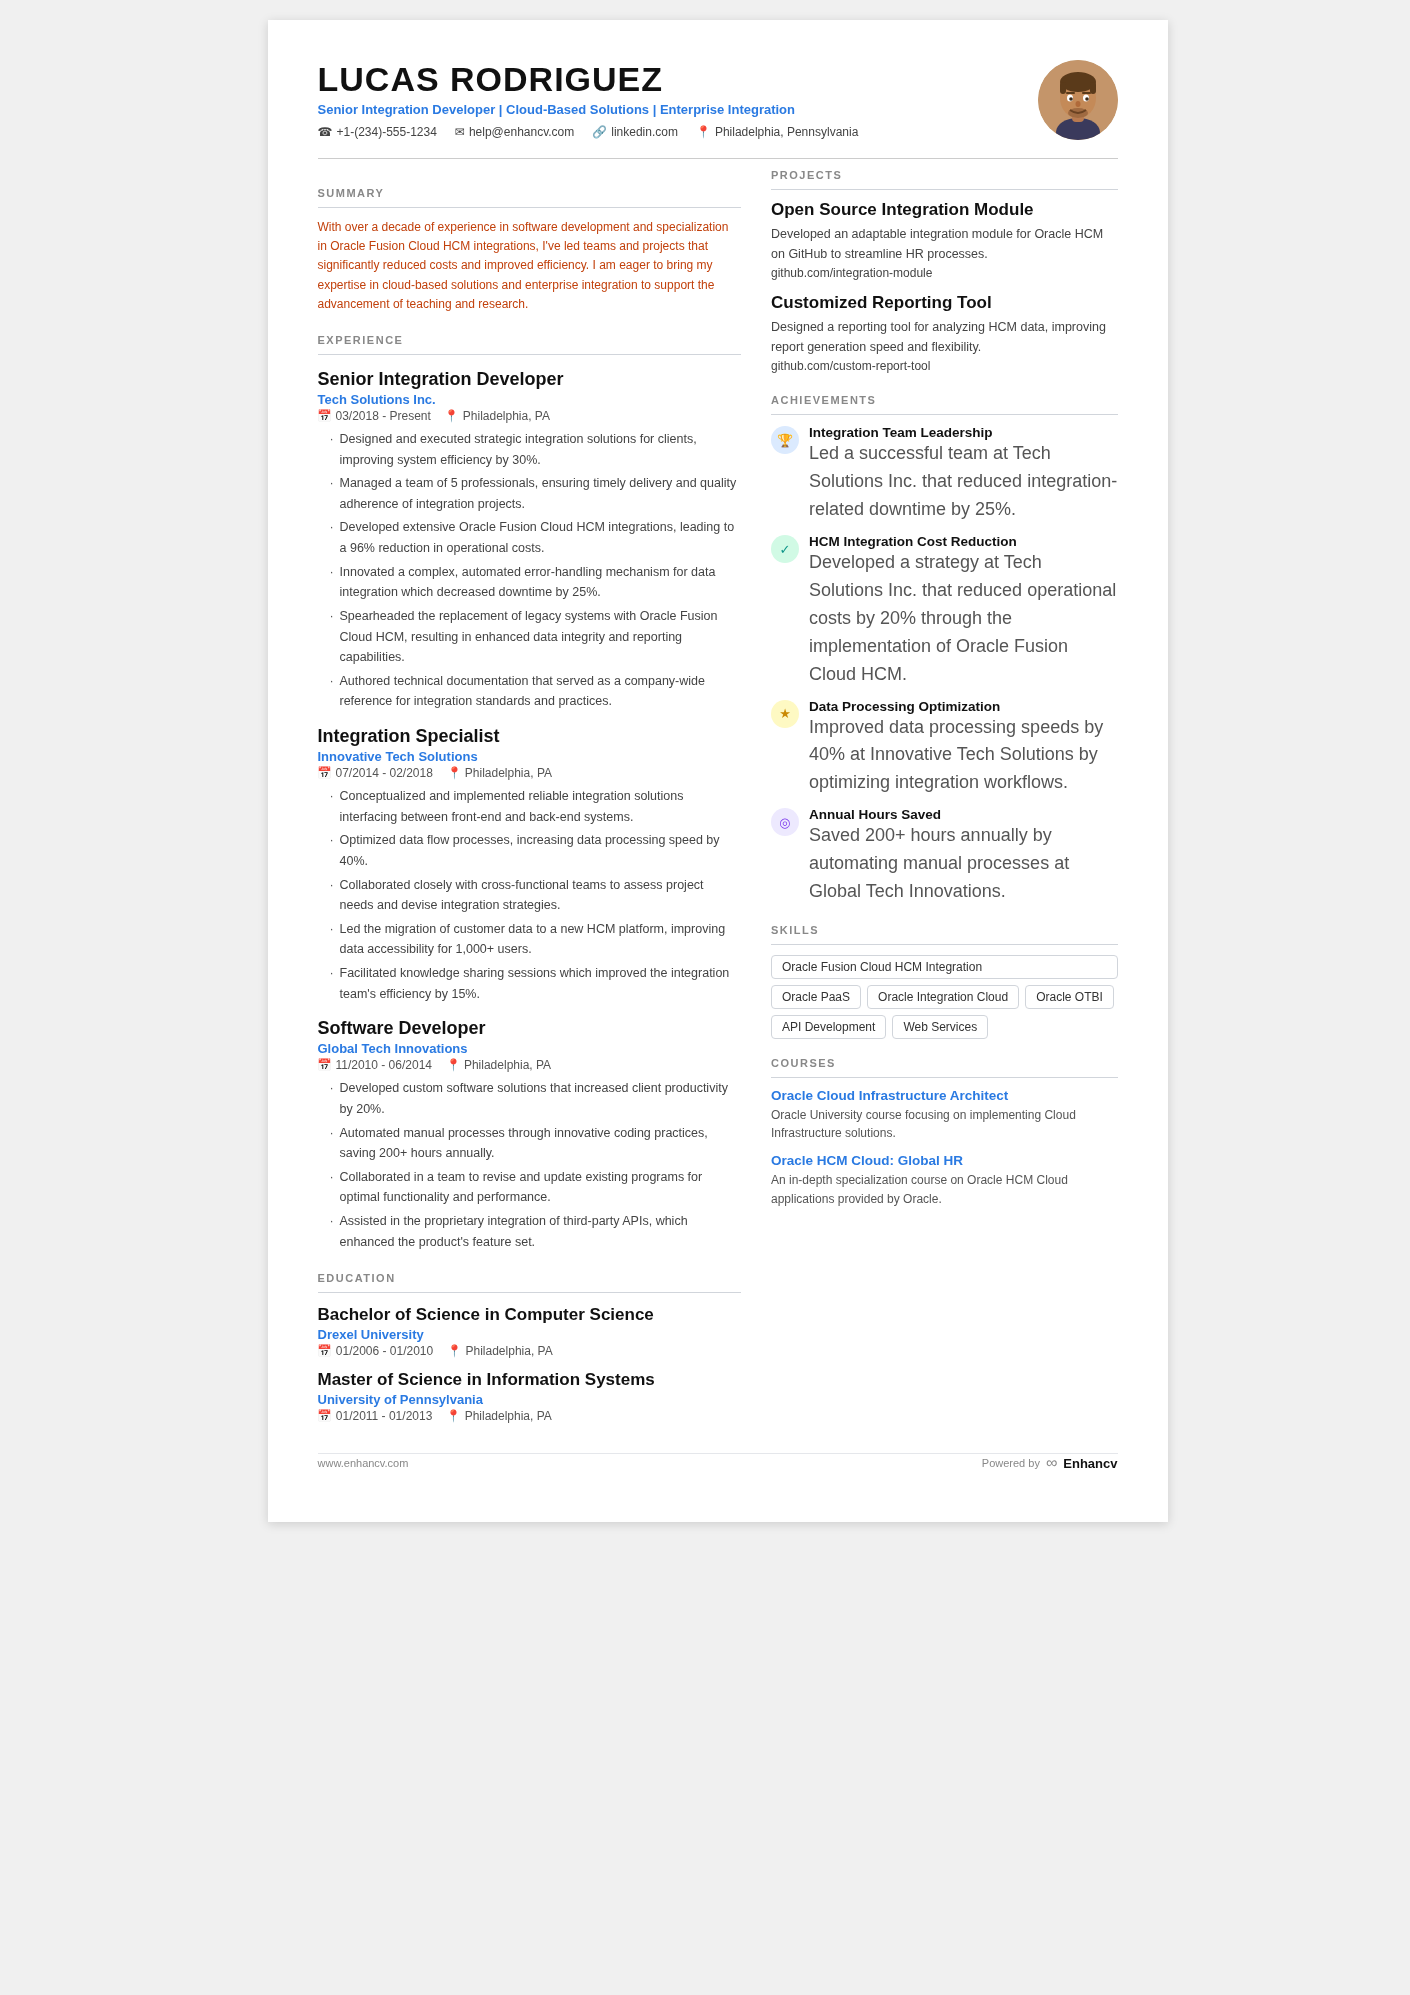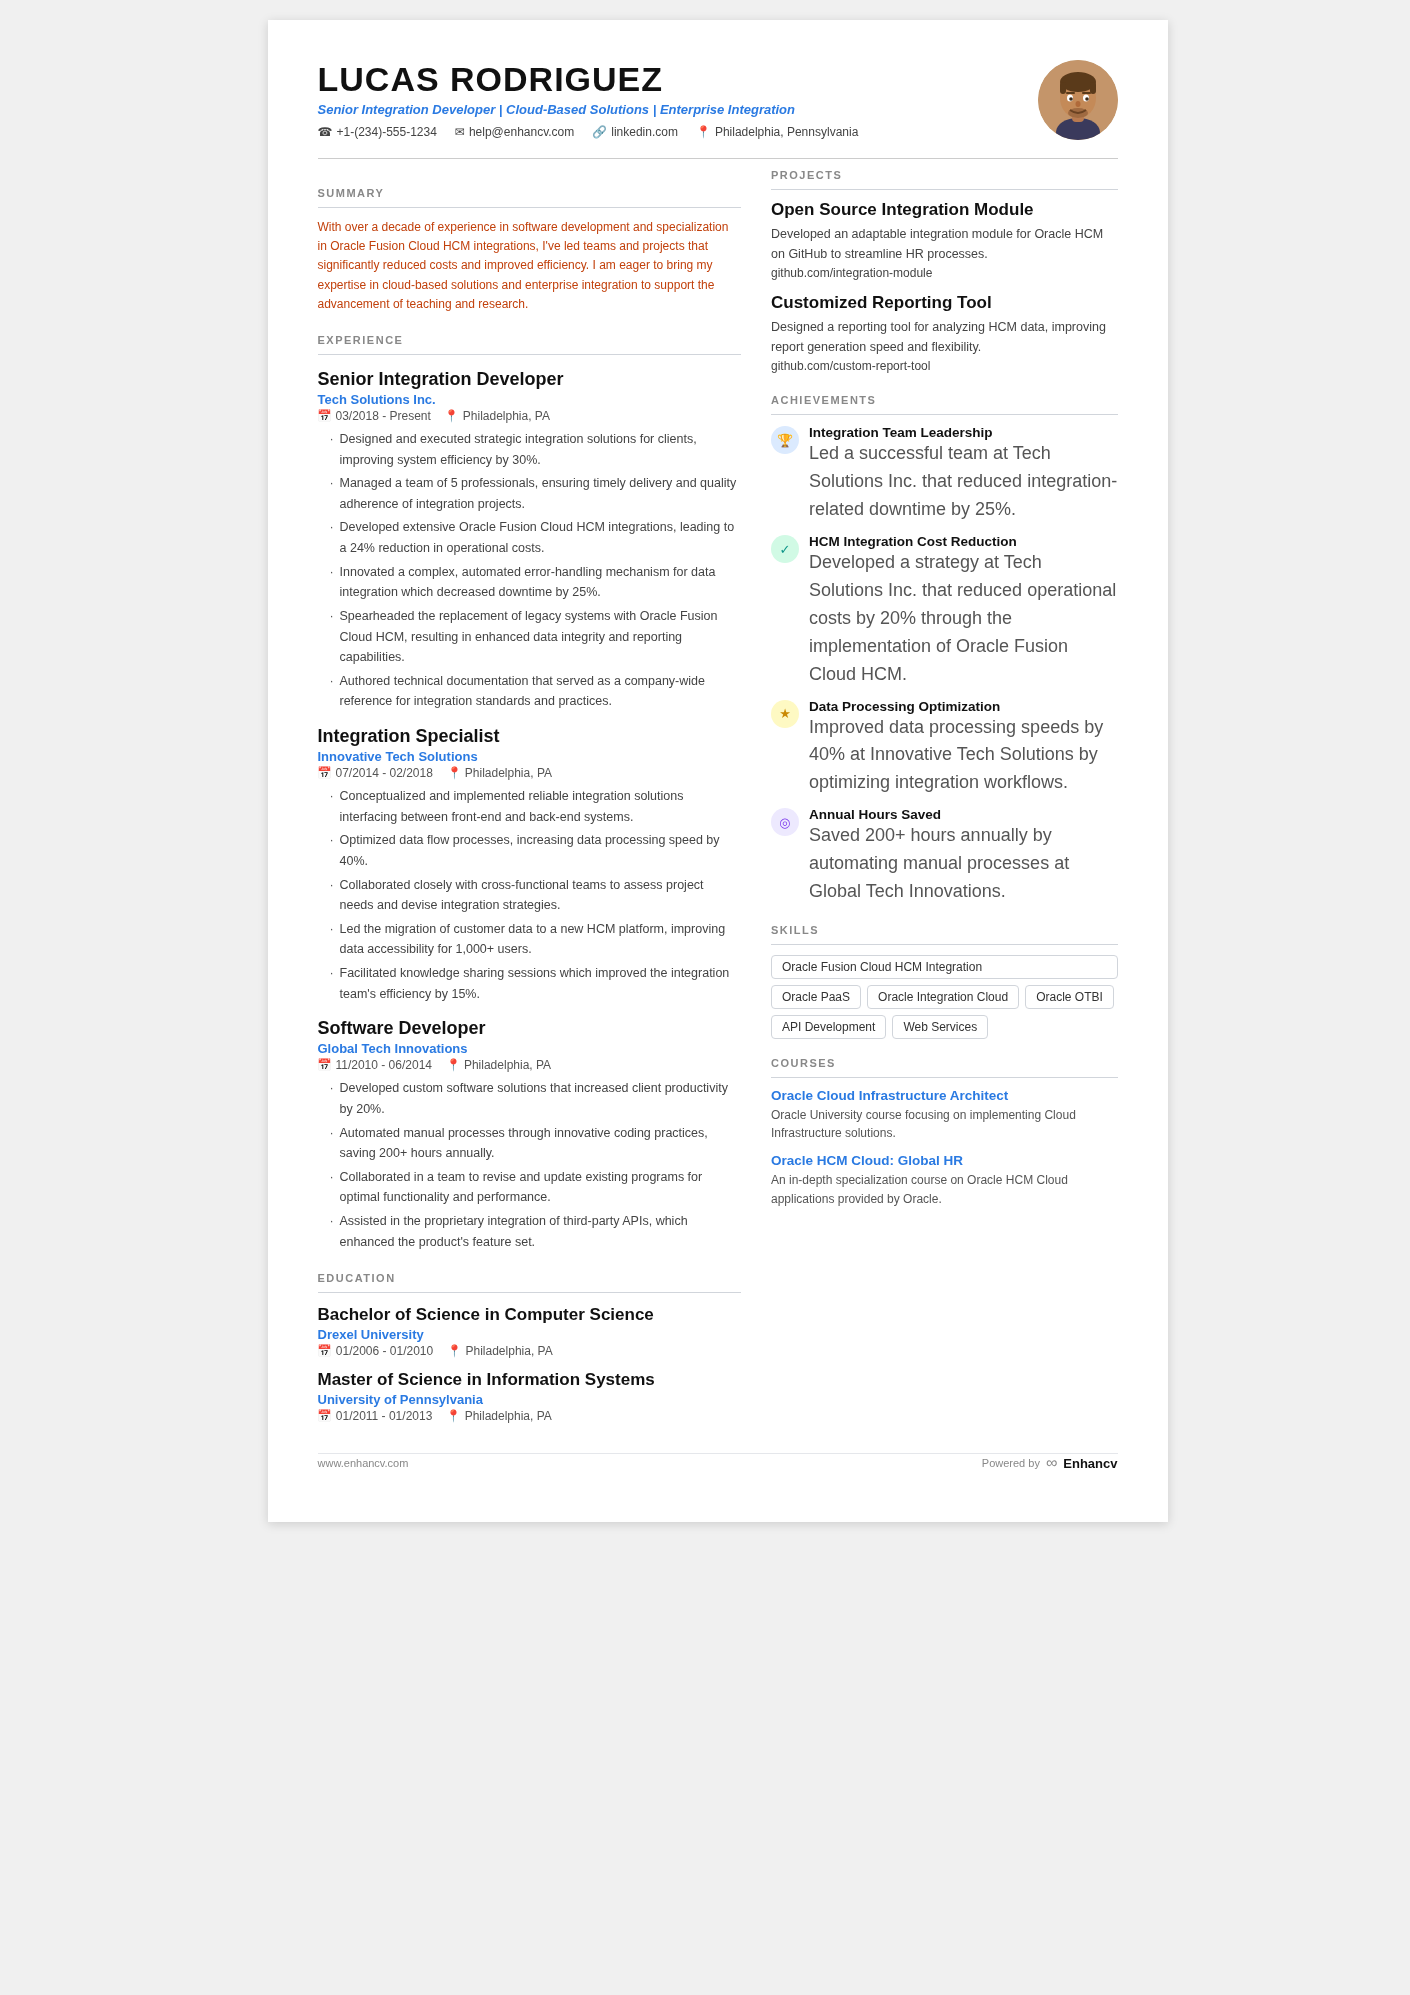--- a/index.html
+++ b/index.html
@@ -31,21 +31,20 @@
       font-weight: 900;
       letter-spacing: 1px;
       color: #111;
       text-transform: uppercase;
     }
     .header-title {
       font-size: 13px;
       color: #2a7ae2;
       font-weight: 600;
       margin-top: 3px;
-      font-style: italic;
     }
     .header-contacts {
       display: flex;
       gap: 18px;
       margin-top: 8px;
       font-size: 12px;
       color: #444;
       flex-wrap: wrap;
     }
     .header-contacts span { display: flex; align-items: center; gap: 4px; }
@@ -351,21 +350,21 @@
           <span>03/2018 - Present</span>
         </span>
         <span>
           <span>📍</span>
           <span>Philadelphia, PA</span>
         </span>
       </div>
       <ul class="job-bullets">
         <li>Designed and executed strategic integration solutions for clients, improving system efficiency by 30%.</li>
         <li>Managed a team of 5 professionals, ensuring timely delivery and quality adherence of integration projects.</li>
-        <li>Developed extensive Oracle Fusion Cloud HCM integrations, leading to a 24% reduction in operational costs.</li>
+        <li>Developed extensive Oracle Fusion Cloud HCM integrations, leading to a 96% reduction in operational costs.</li>
         <li>Innovated a complex, automated error-handling mechanism for data integration which decreased downtime by 25%.</li>
         <li>Spearheaded the replacement of legacy systems with Oracle Fusion Cloud HCM, resulting in enhanced data integrity and reporting capabilities.</li>
         <li>Authored technical documentation that served as a company-wide reference for integration standards and practices.</li>
       </ul>
 
       <div class="job-title">Integration Specialist</div>
       <div class="job-company">Innovative Tech Solutions</div>
       <div class="job-meta">
         <span>
           <span>📅</span>

